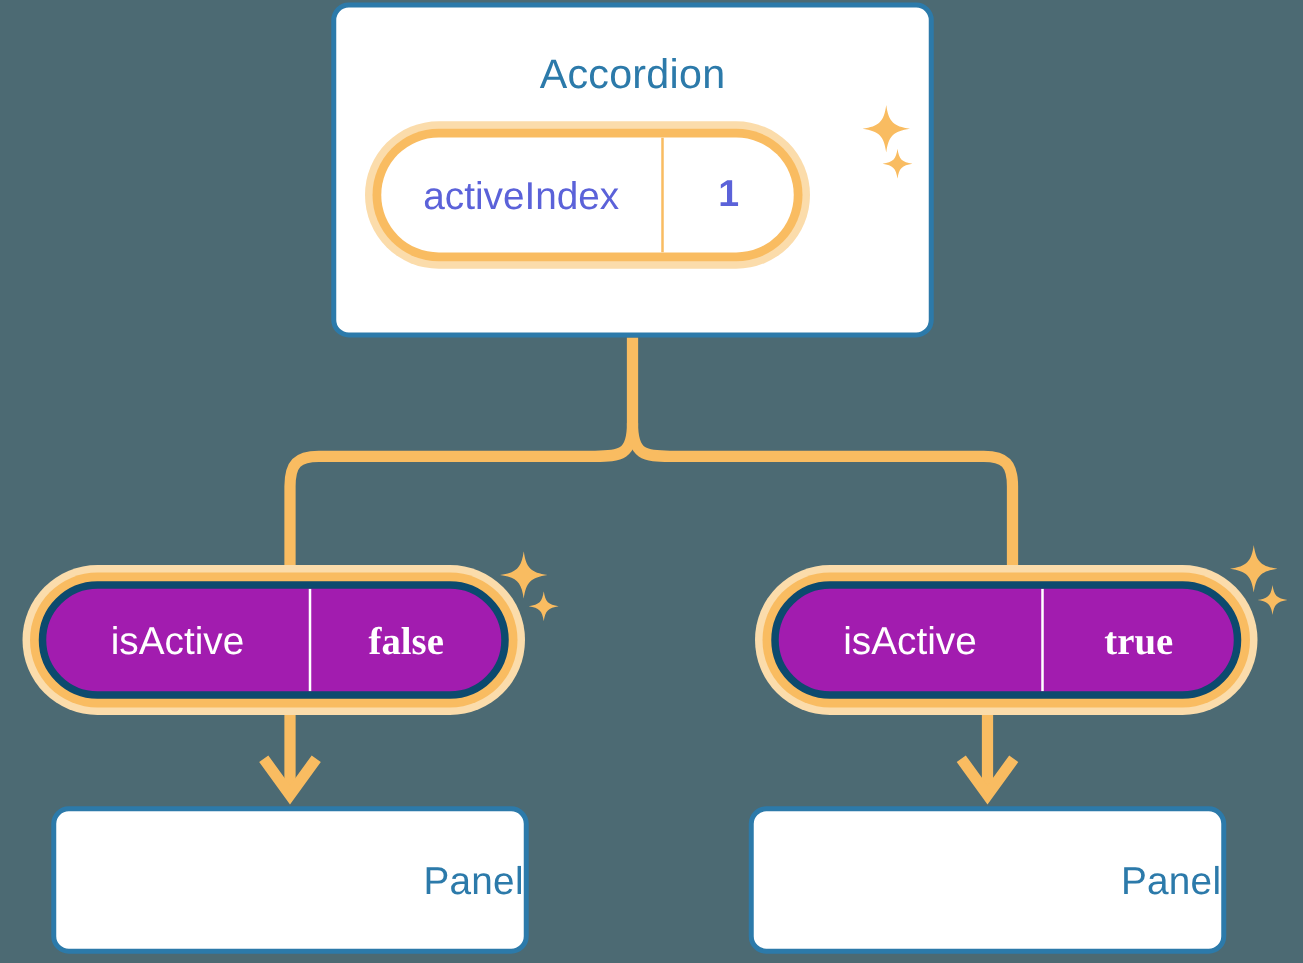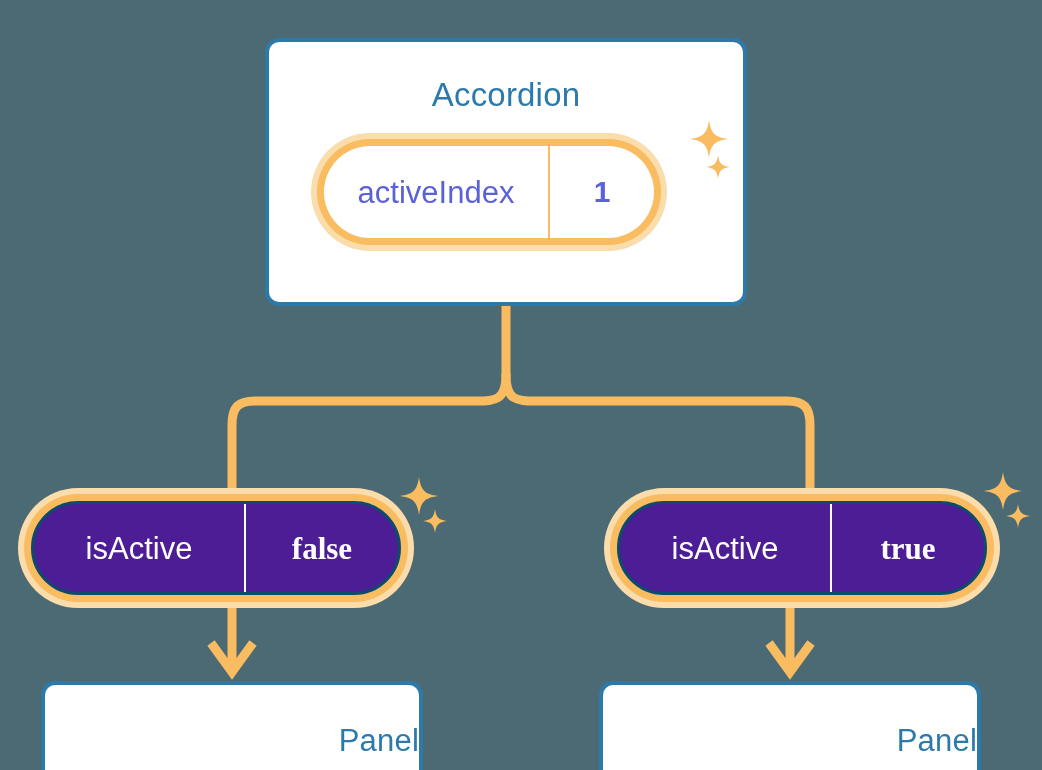--- a/index.html
+++ b/index.html
@@ -10,21 +10,20 @@
     width: 1042px;
     height: 770px;
     background: #4c6a73;
     font-family: "Liberation Sans", sans-serif;
     overflow: hidden;
   }
   #stage {
     position: relative;
     width: 1042px;
     height: 652px;
-    margin-top: 36px;
   }
 
   
   #wires {
     position: absolute;
     left: 0;
     top: 0;
     width: 1042px;
     height: 770px;
     pointer-events: none;
@@ -105,22 +104,22 @@
   .pill-white .pill-key,
   .pill-white .pill-val {
     color: #5b62d9;
   }
   .pill-white .pill-divider {
     background: #f9bc61;
   }
 
   
   .pill-purple .pill-body {
-    background: #4c1d95;
-    border: 3px solid #0c4a6e;
+    background: #a21caf;
+    border: 6px solid #0c4a6e;
   }
   .pill-purple .pill-key,
   .pill-purple .pill-val {
     color: #ffffff;
   }
   .pill-purple .pill-divider {
     background: #ffffff;
   }
 
   .pill-key, .pill-val {
@@ -133,21 +132,21 @@
   .pill-key { font-weight: 400; }
   .pill-val { font-weight: 700; }
   .pill-divider {
     width: 2px;
     flex: 0 0 2px;
     align-self: stretch;
   }
 
   
   #pill-activeindex {
-    left: 311px;
+    left: 292px;
     top: 97px;
   }
   #pill-activeindex .pill-body { height: 92px; }
   #pill-activeindex .pill-key { width: 224px; font-size: 31px; }
   #pill-activeindex .pill-val { width: 104px; font-size: 30px; }
 
   
   #pill-isactive-left  { left: 18px;  top: 452px; }
   #pill-isactive-right { left: 604px; top: 452px; }
   .pill-isactive .pill-body { height: 94px; }

